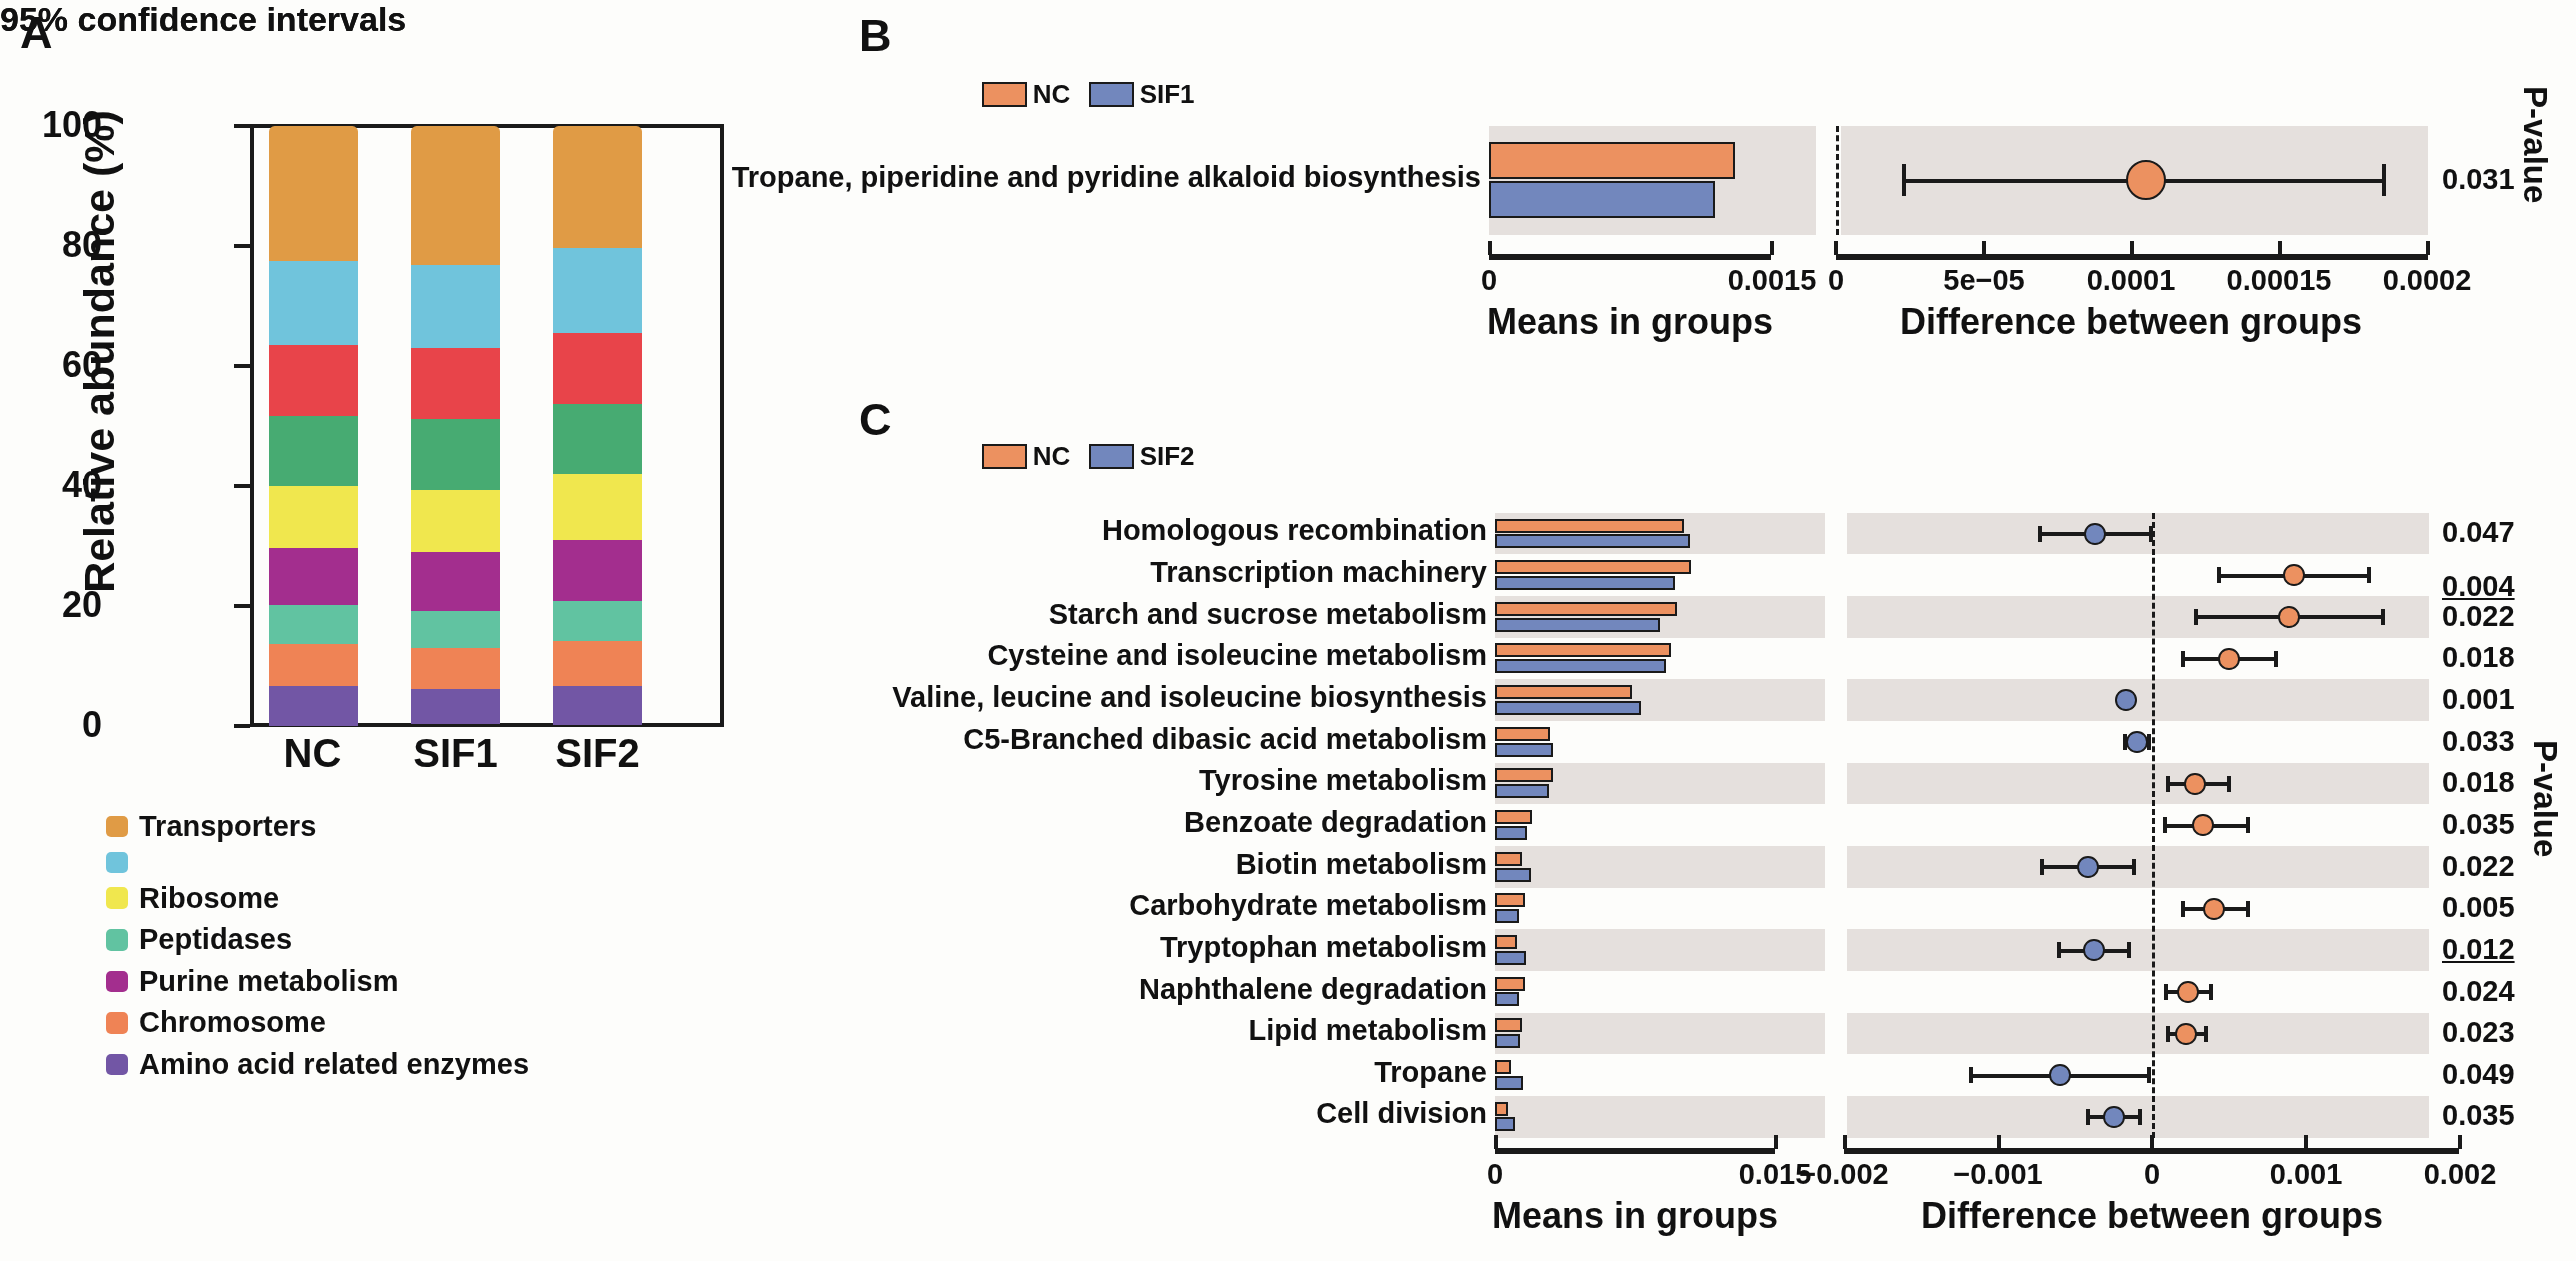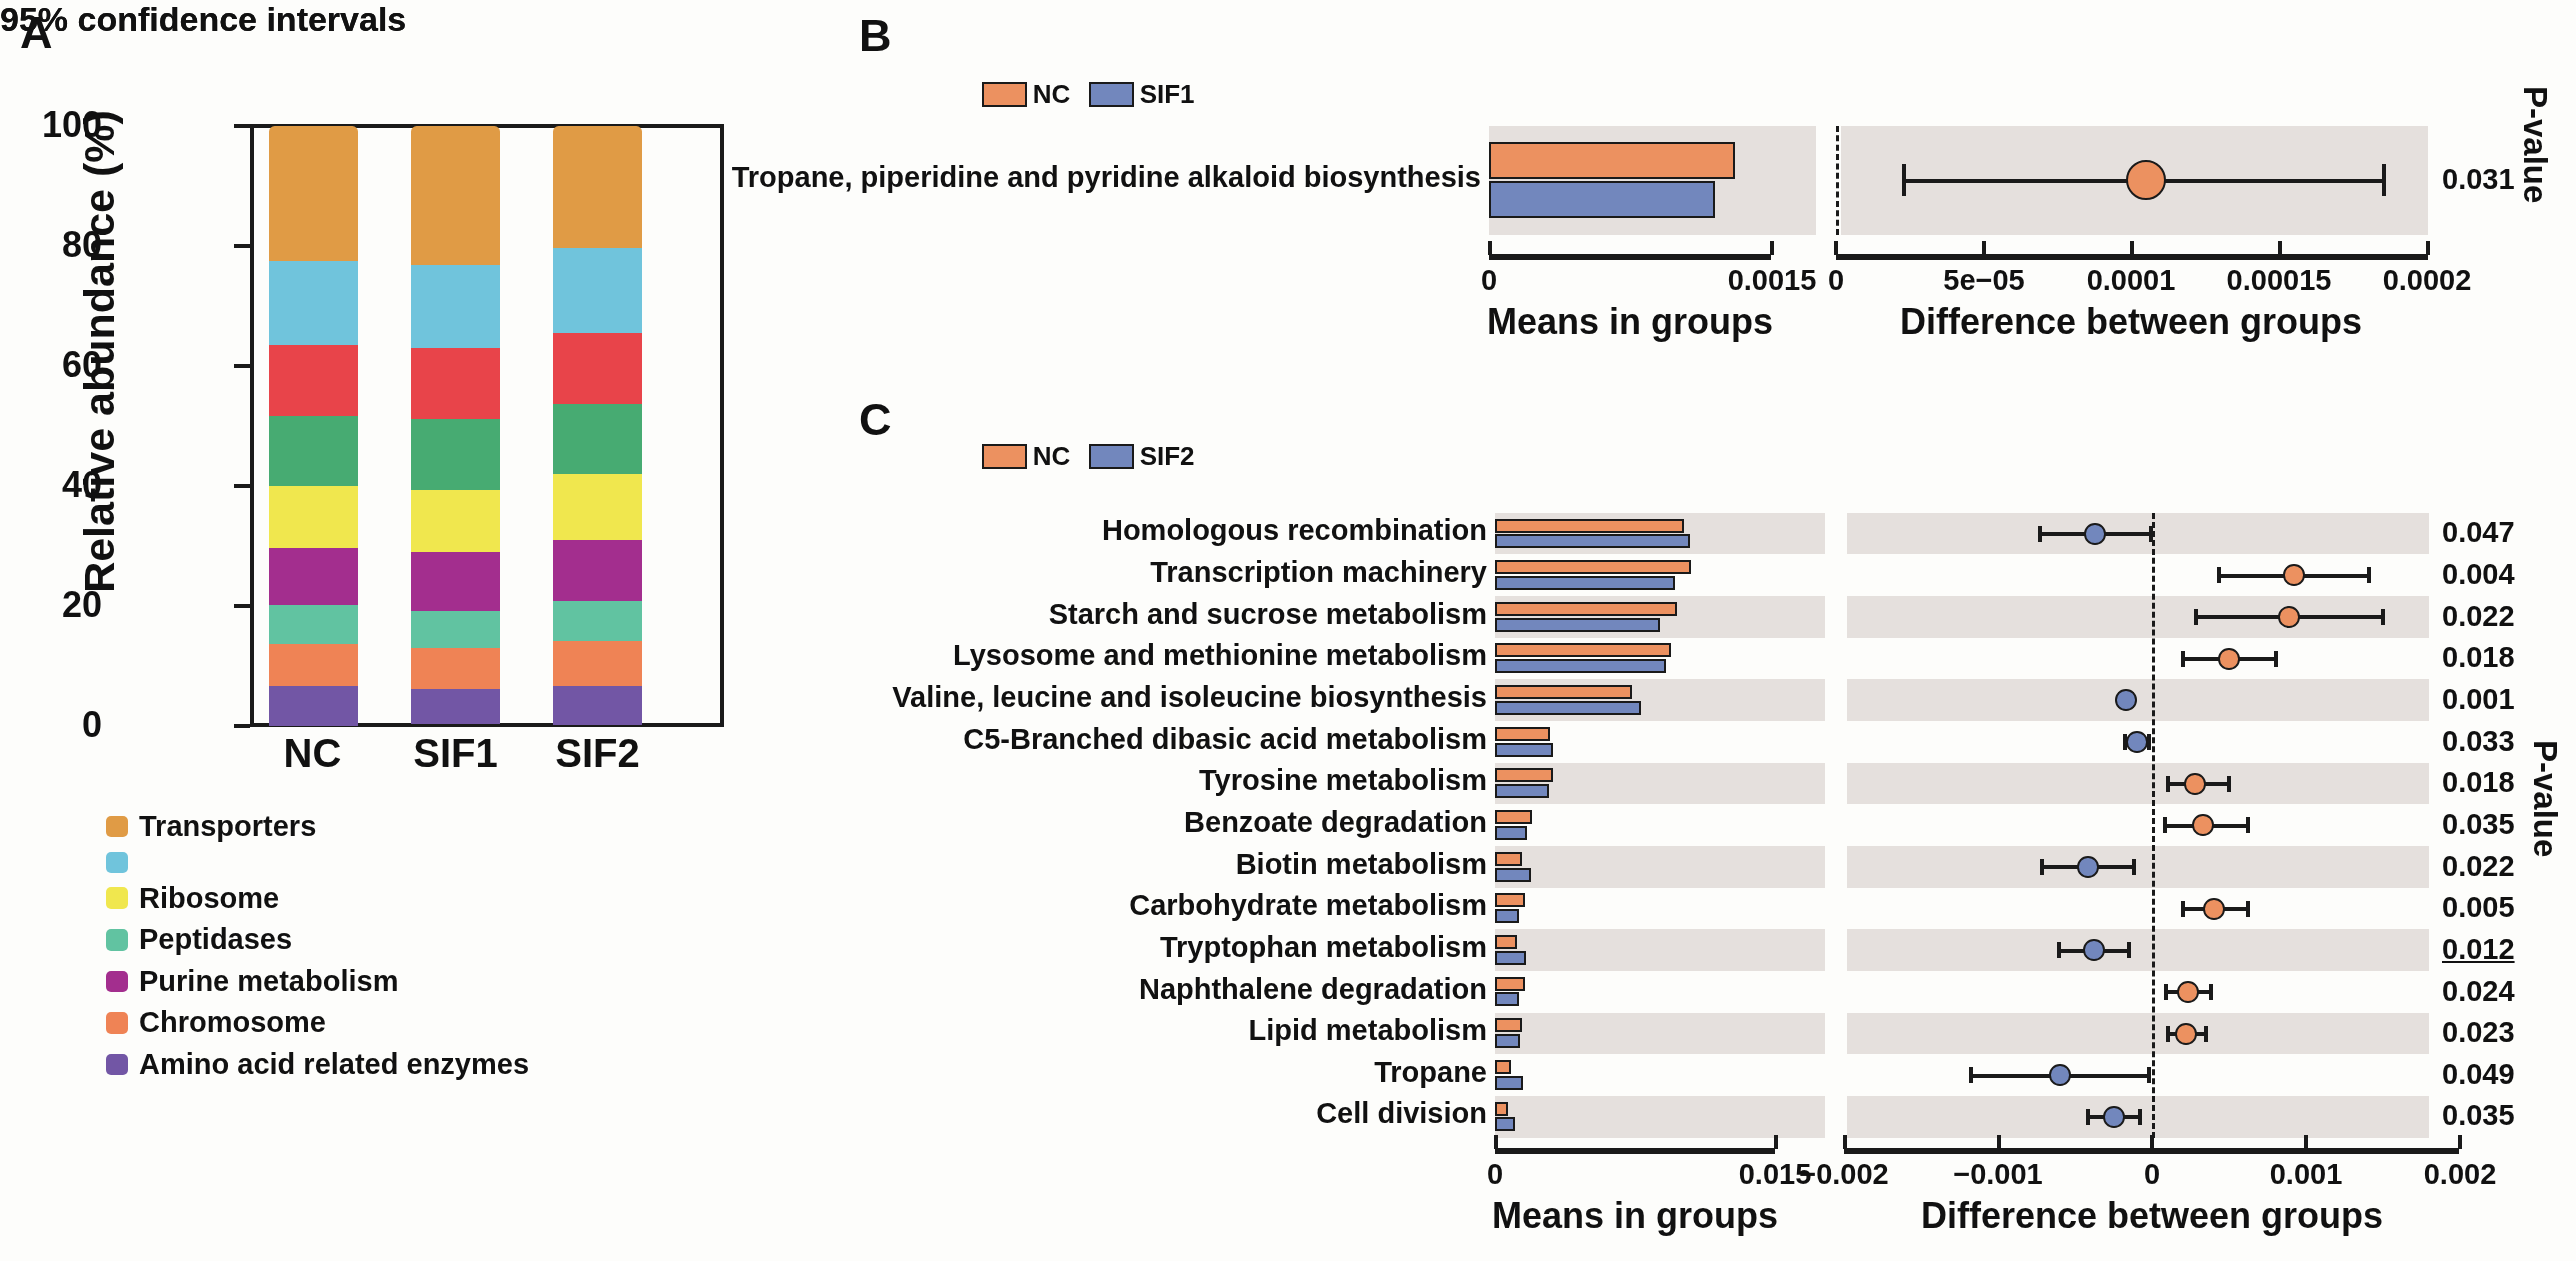--- a/index.html
+++ b/index.html
@@ -203,32 +203,32 @@
     <div class="pval" style="left:2442px;top:516px;">0.047</div>
     <div class="rowlabel" style="top: 558px; width: 1487px; left: 0px; right: auto;">Transcription machinery</div>
     <div class="meansrow white" style="left:1495px;top:554px;width:330px;height:42px;"></div>
     <div class="mbar" style="left:1495px;top:560px;width:196px;height:14.4px;background:#ec9160;"></div>
     <div class="mbar" style="left:1495px;top:576px;width:180px;height:14.4px;background:#7287bd;"></div>
     <div class="cirow white" style="left:1847px;top:554px;width:582px;height:42px;"></div>
     <div class="whisker" style="left:2218px;top:574px;width:151px;"></div>
     <div class="cap" style="left:2217px;top:567px;height:16px;"></div>
     <div class="cap" style="left:2367px;top:567px;height:16px;"></div>
     <div class="dot" style="left:2283px;top:564px;width:21.5px;height:21.5px;background:#ec9160;"></div>
-    <div class="pval" style="left:2442px;top:558px;">0.004</div>
+    <div class="pval" style="left:2442px;top:570px;text-decoration:underline;">0.004</div>
     <div class="rowlabel" style="top: 600px; width: 1487px; left: 0px; right: auto;">Starch and sucrose metabolism</div>
     <div class="meansrow" style="left:1495px;top:596px;width:330px;height:42px;"></div>
     <div class="mbar" style="left:1495px;top:602px;width:182px;height:14.4px;background:#ec9160;"></div>
     <div class="mbar" style="left:1495px;top:618px;width:165px;height:14.4px;background:#7287bd;"></div>
     <div class="cirow" style="left:1847px;top:596px;width:582px;height:42px;"></div>
     <div class="whisker" style="left:2195px;top:615px;width:188px;"></div>
     <div class="cap" style="left:2194px;top:609px;height:16px;"></div>
     <div class="cap" style="left:2381px;top:609px;height:16px;"></div>
     <div class="dot" style="left:2278px;top:606px;width:21.5px;height:21.5px;background:#ec9160;"></div>
     <div class="pval" style="left:2442px;top:600px;">0.022</div>
-    <div class="rowlabel" style="top: 641px; width: 1487px; left: 0px; right: auto;">Lysosome and methionine metabolism</div>
+    <div class="rowlabel" style="top: 641px; width: 1487px; left: 0px; right: auto;">Cysteine and isoleucine metabolism</div>
     <div class="meansrow white" style="left:1495px;top:638px;width:330px;height:42px;"></div>
     <div class="mbar" style="left:1495px;top:643px;width:176px;height:14.4px;background:#ec9160;"></div>
     <div class="mbar" style="left:1495px;top:659px;width:171px;height:14.4px;background:#7287bd;"></div>
     <div class="cirow white" style="left:1847px;top:638px;width:582px;height:42px;"></div>
     <div class="whisker" style="left:2183px;top:657px;width:92px;"></div>
     <div class="cap" style="left:2181px;top:651px;height:16px;"></div>
     <div class="cap" style="left:2274px;top:651px;height:16px;"></div>
     <div class="dot" style="left:2218px;top:648px;width:21.5px;height:21.5px;background:#ec9160;"></div>
     <div class="pval" style="left:2442px;top:641px;">0.018</div>
     <div class="rowlabel" style="top: 683px; width: 1487px; left: 0px; right: auto;">Valine, leucine and isoleucine biosynthesis</div>

